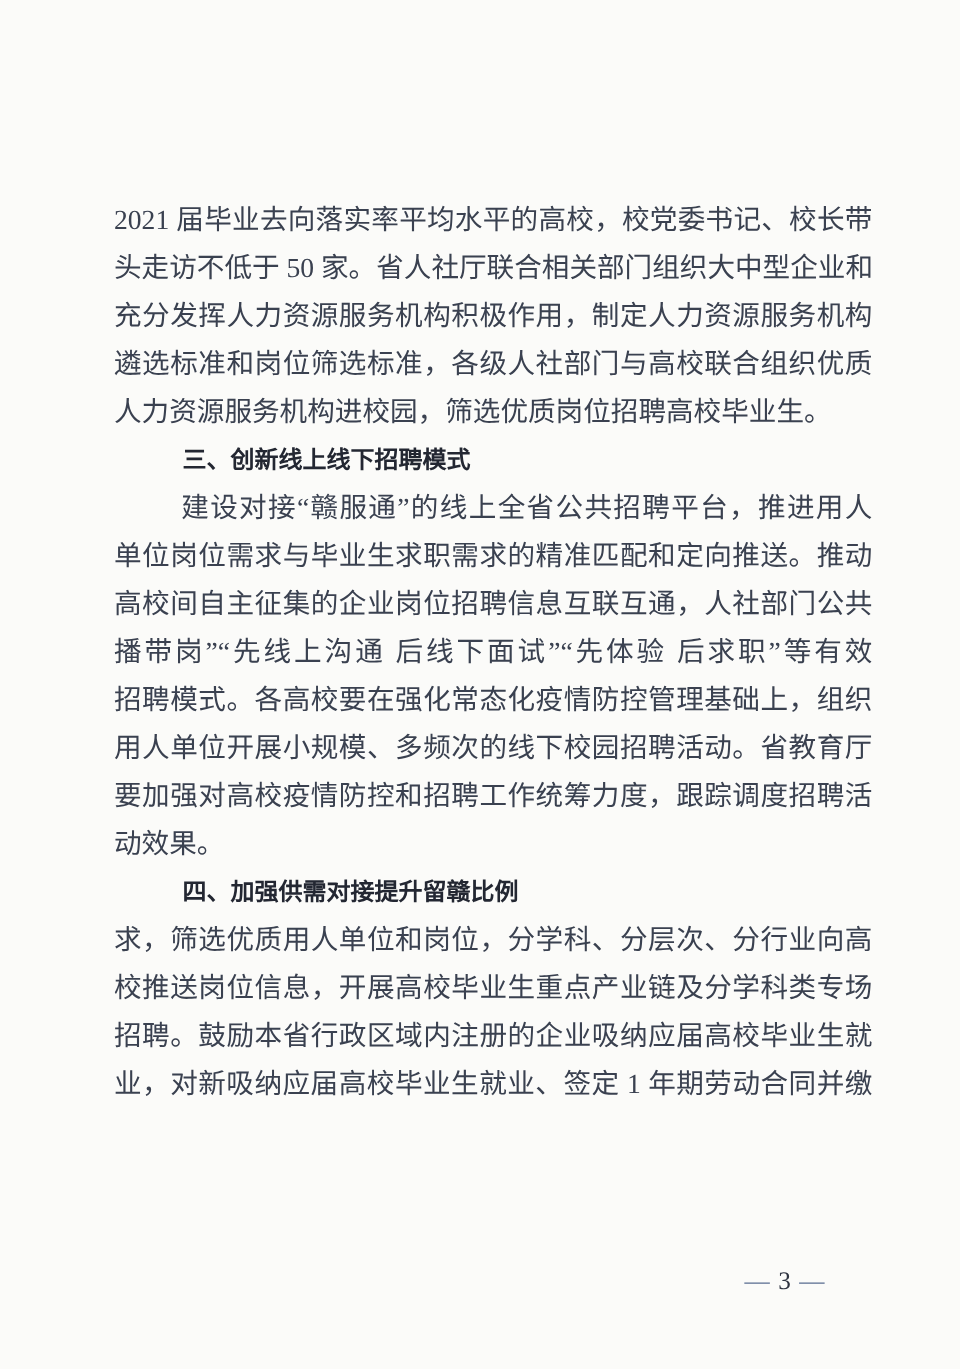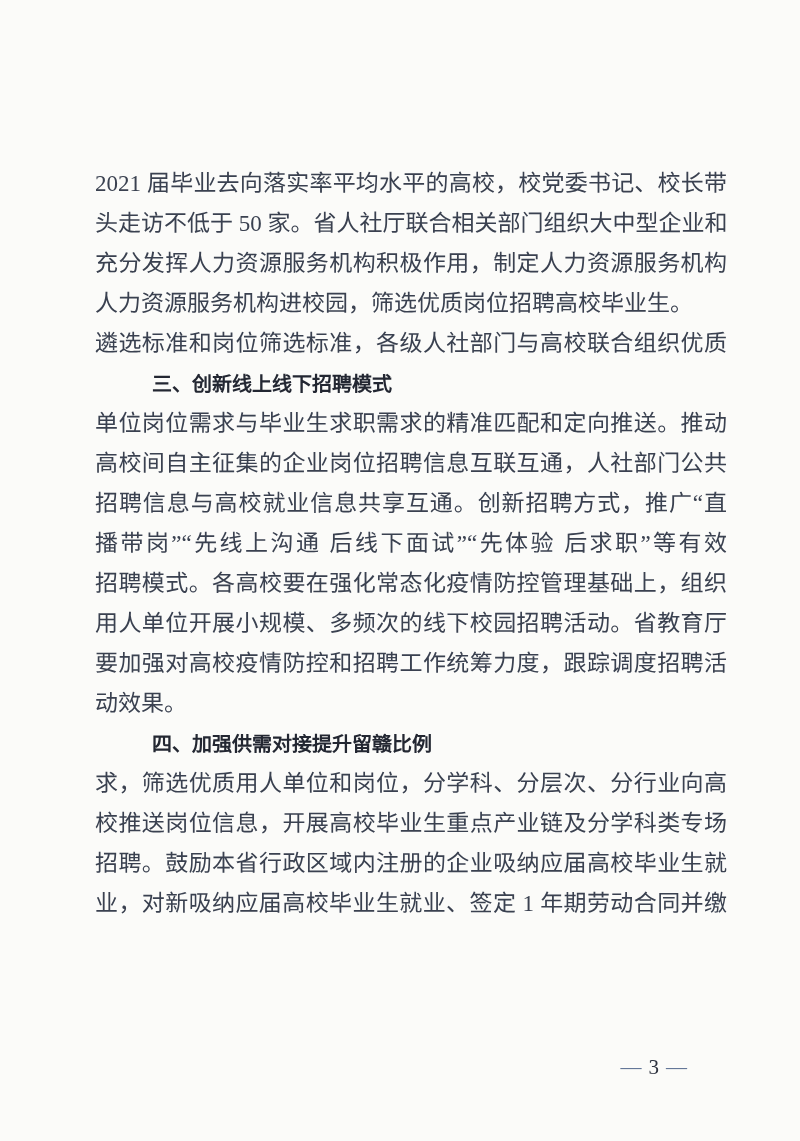--- a/index.html
+++ b/index.html
@@ -77,26 +77,26 @@
 </style>
 </head>
 <body>
 
 <div class="page">
 
   <div class="text-column">
       <div class="line">2021 届毕业去向落实率平均水平的高校，校党委书记、校长带</div>
       <div class="line">头走访不低于 50 家。省人社厅联合相关部门组织大中型企业和</div>
       <div class="line">充分发挥人力资源服务机构积极作用，制定人力资源服务机构</div>
+      <div class="line">遴选标准和岗位筛选标准，各级人社部门与高校联合组织优质</div>
       <div class="line short">人力资源服务机构进校园，筛选优质岗位招聘高校毕业生。</div>
-      <div class="line">遴选标准和岗位筛选标准，各级人社部门与高校联合组织优质</div>
       <div class="heading">三、创新线上线下招聘模式</div>
+      <div class="line indent">建设对接“赣服通”的线上全省公共招聘平台，推进用人</div>
       <div class="line">单位岗位需求与毕业生求职需求的精准匹配和定向推送。推动</div>
       <div class="line">高校间自主征集的企业岗位招聘信息互联互通，人社部门公共</div>
-      <div class="line">招聘信息与高校就业信息共享互通。创新招聘方式，推广“直</div>
       <div class="line">播带岗”“先线上沟通 后线下面试”“先体验 后求职”等有效</div>
       <div class="line">招聘模式。各高校要在强化常态化疫情防控管理基础上，组织</div>
       <div class="line">用人单位开展小规模、多频次的线下校园招聘活动。省教育厅</div>
       <div class="line">要加强对高校疫情防控和招聘工作统筹力度，跟踪调度招聘活</div>
       <div class="line short">动效果。</div>
       <div class="heading">四、加强供需对接提升留赣比例</div>
       <div class="line">求，筛选优质用人单位和岗位，分学科、分层次、分行业向高</div>
       <div class="line">校推送岗位信息，开展高校毕业生重点产业链及分学科类专场</div>
       <div class="line">招聘。鼓励本省行政区域内注册的企业吸纳应届高校毕业生就</div>
       <div class="line">业，对新吸纳应届高校毕业生就业、签定 1 年期劳动合同并缴</div>

